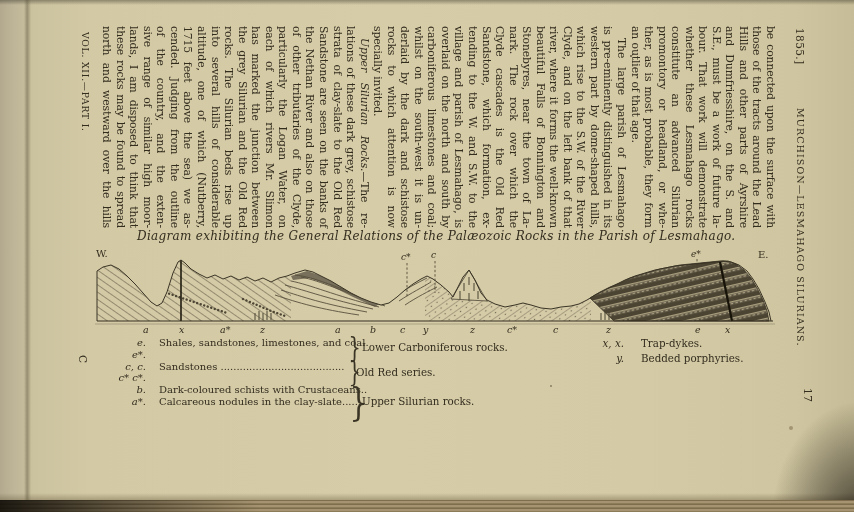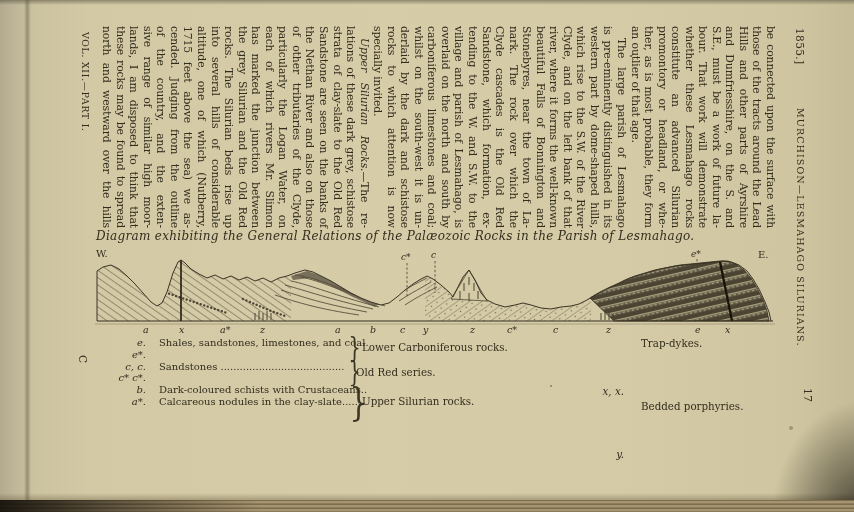--- a/index.html
+++ b/index.html
@@ -27,40 +27,40 @@
   .bodytext .bl{height:202px;line-height:13.55px;text-align:justify;text-align-last:justify;}
   .bodytext .pe{text-align-last:auto;}
   .bodytext .ind{text-indent:12px;}
   .hdr-date{left:794px;top:28px;font-size:10.5px;letter-spacing:.4px;}
   .hdr-title{left:795px;top:108px;font-size:9.5px;letter-spacing:1.1px;}
   .pgnum{left:801px;top:388px;font-size:11px;}
   .sig{left:80px;top:32px;font-size:9.2px;letter-spacing:.8px;}
   .catch{left:77px;top:355px;font-size:10.5px;}
   .caption{position:absolute;left:96px;top:229px;width:670px;display:flex;justify-content:space-between;
     font-size:12px;}
-  .caption .cap-i{font-style:italic;letter-spacing:.3px;}
+  .caption .cap-i{font-style:italic;letter-spacing:.3px;margin-left:41px;}
   .figure{position:absolute;left:95px;top:247px;width:684px;height:96px;}
   .figure svg{position:absolute;left:0;top:0;}
   .flab{position:absolute;font-size:10px;}
   .toplab{position:absolute;font-style:italic;font-size:9px;}
   .baselabs{position:absolute;left:0;top:77px;width:684px;height:14px;}
   .baselabs span{position:absolute;font-style:italic;font-size:9.5px;}
   
   .legendL{position:absolute;left:110px;top:337px;font-size:10px;line-height:11.8px;white-space:nowrap;}
   .lrow{display:flex;}
   .lkey{width:36px;text-align:right;font-style:italic;flex:none;}
   .ldesc{margin-left:13px;width:200px;flex:none;}
   .brace{position:absolute;color:#3a3425;transform:scaleX(.72);}
   .br1{left:346px;top:335px;font-size:27px;line-height:26px;}
   .br2{left:346px;top:359px;font-size:27px;line-height:26px;}
   .br3{left:346px;top:382px;font-size:40px;line-height:38px;}
   .glabel{position:absolute;font-size:10.3px;white-space:nowrap;}
   .gl1{left:362px;top:341px;text-align:right;} .gl2{left:356px;top:366px;} .gl3{left:362px;top:395px;}
   .legendR{position:absolute;left:592px;top:336px;font-size:10.3px;line-height:15.4px;white-space:nowrap;}
-  .legendR .lrow .lkey{width:32px;margin-top:48px;}
+  .legendR .lrow .lkey{width:32px;}
   .legendR .lrow .ldesc{margin-left:17px;width:auto;}
 </style>
 </head>
 <body>
 
 <div class="stage">
   <div class="paper"></div>
   <div class="crease"></div>
   <div class="edges"></div>
   <div class="specks"></div>

